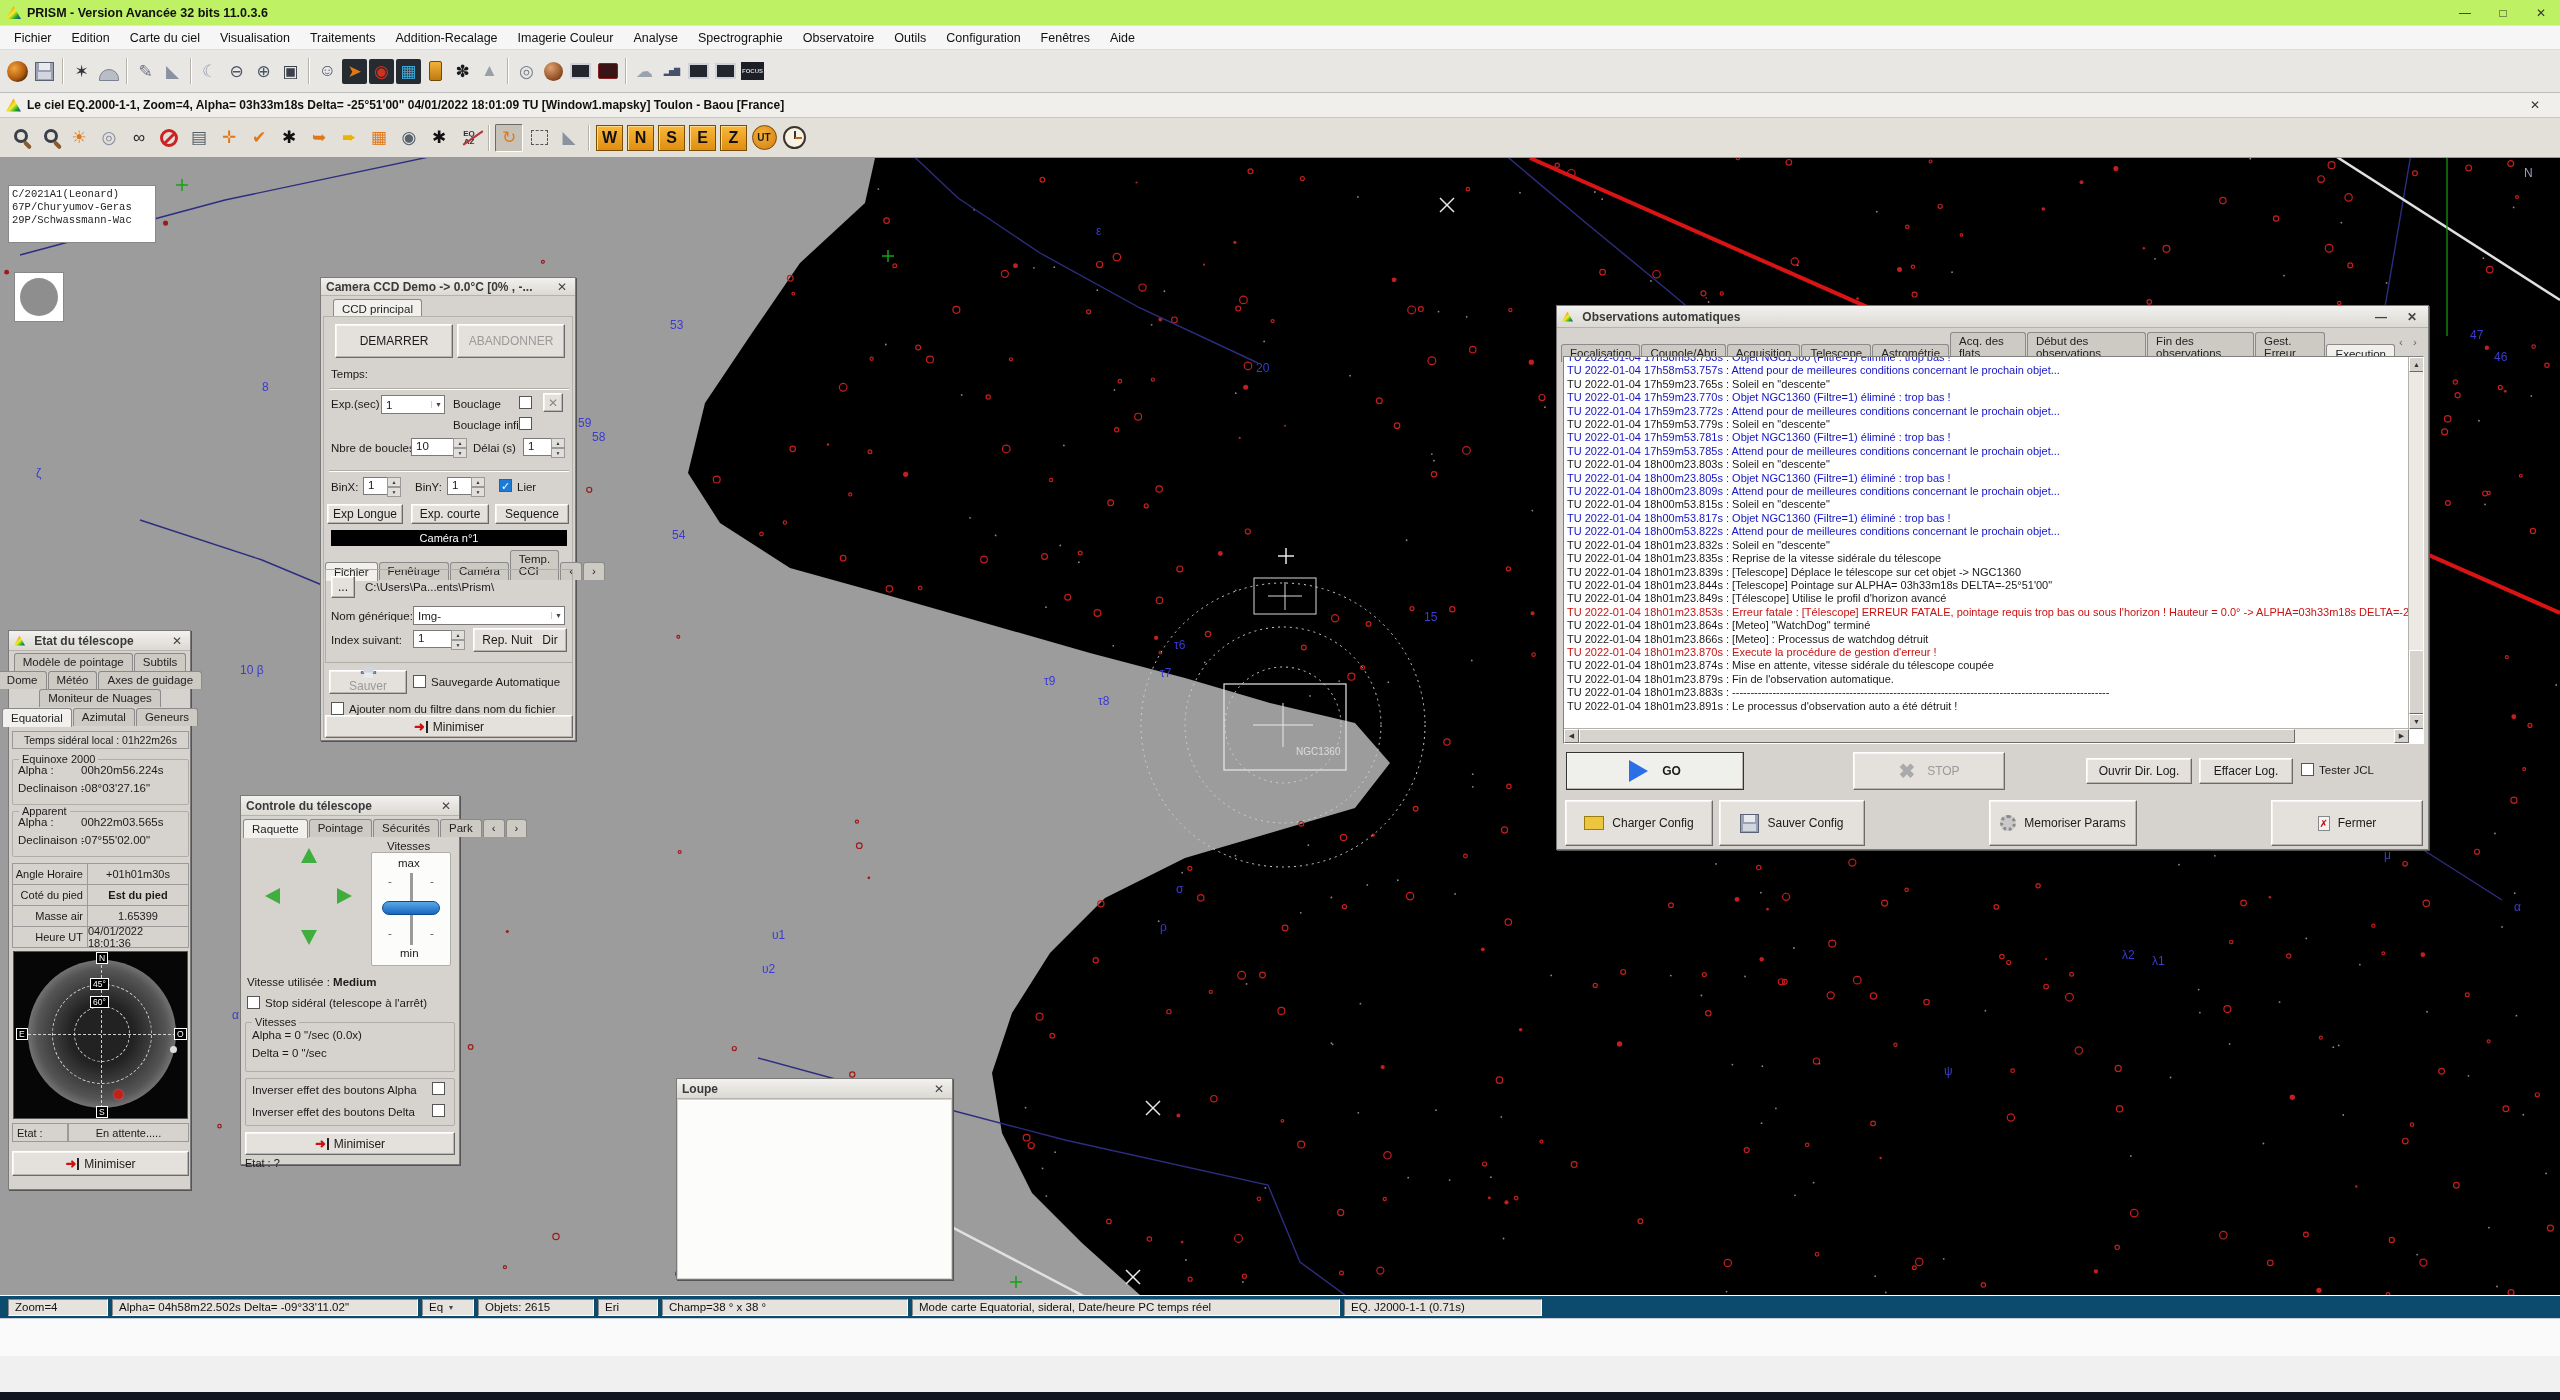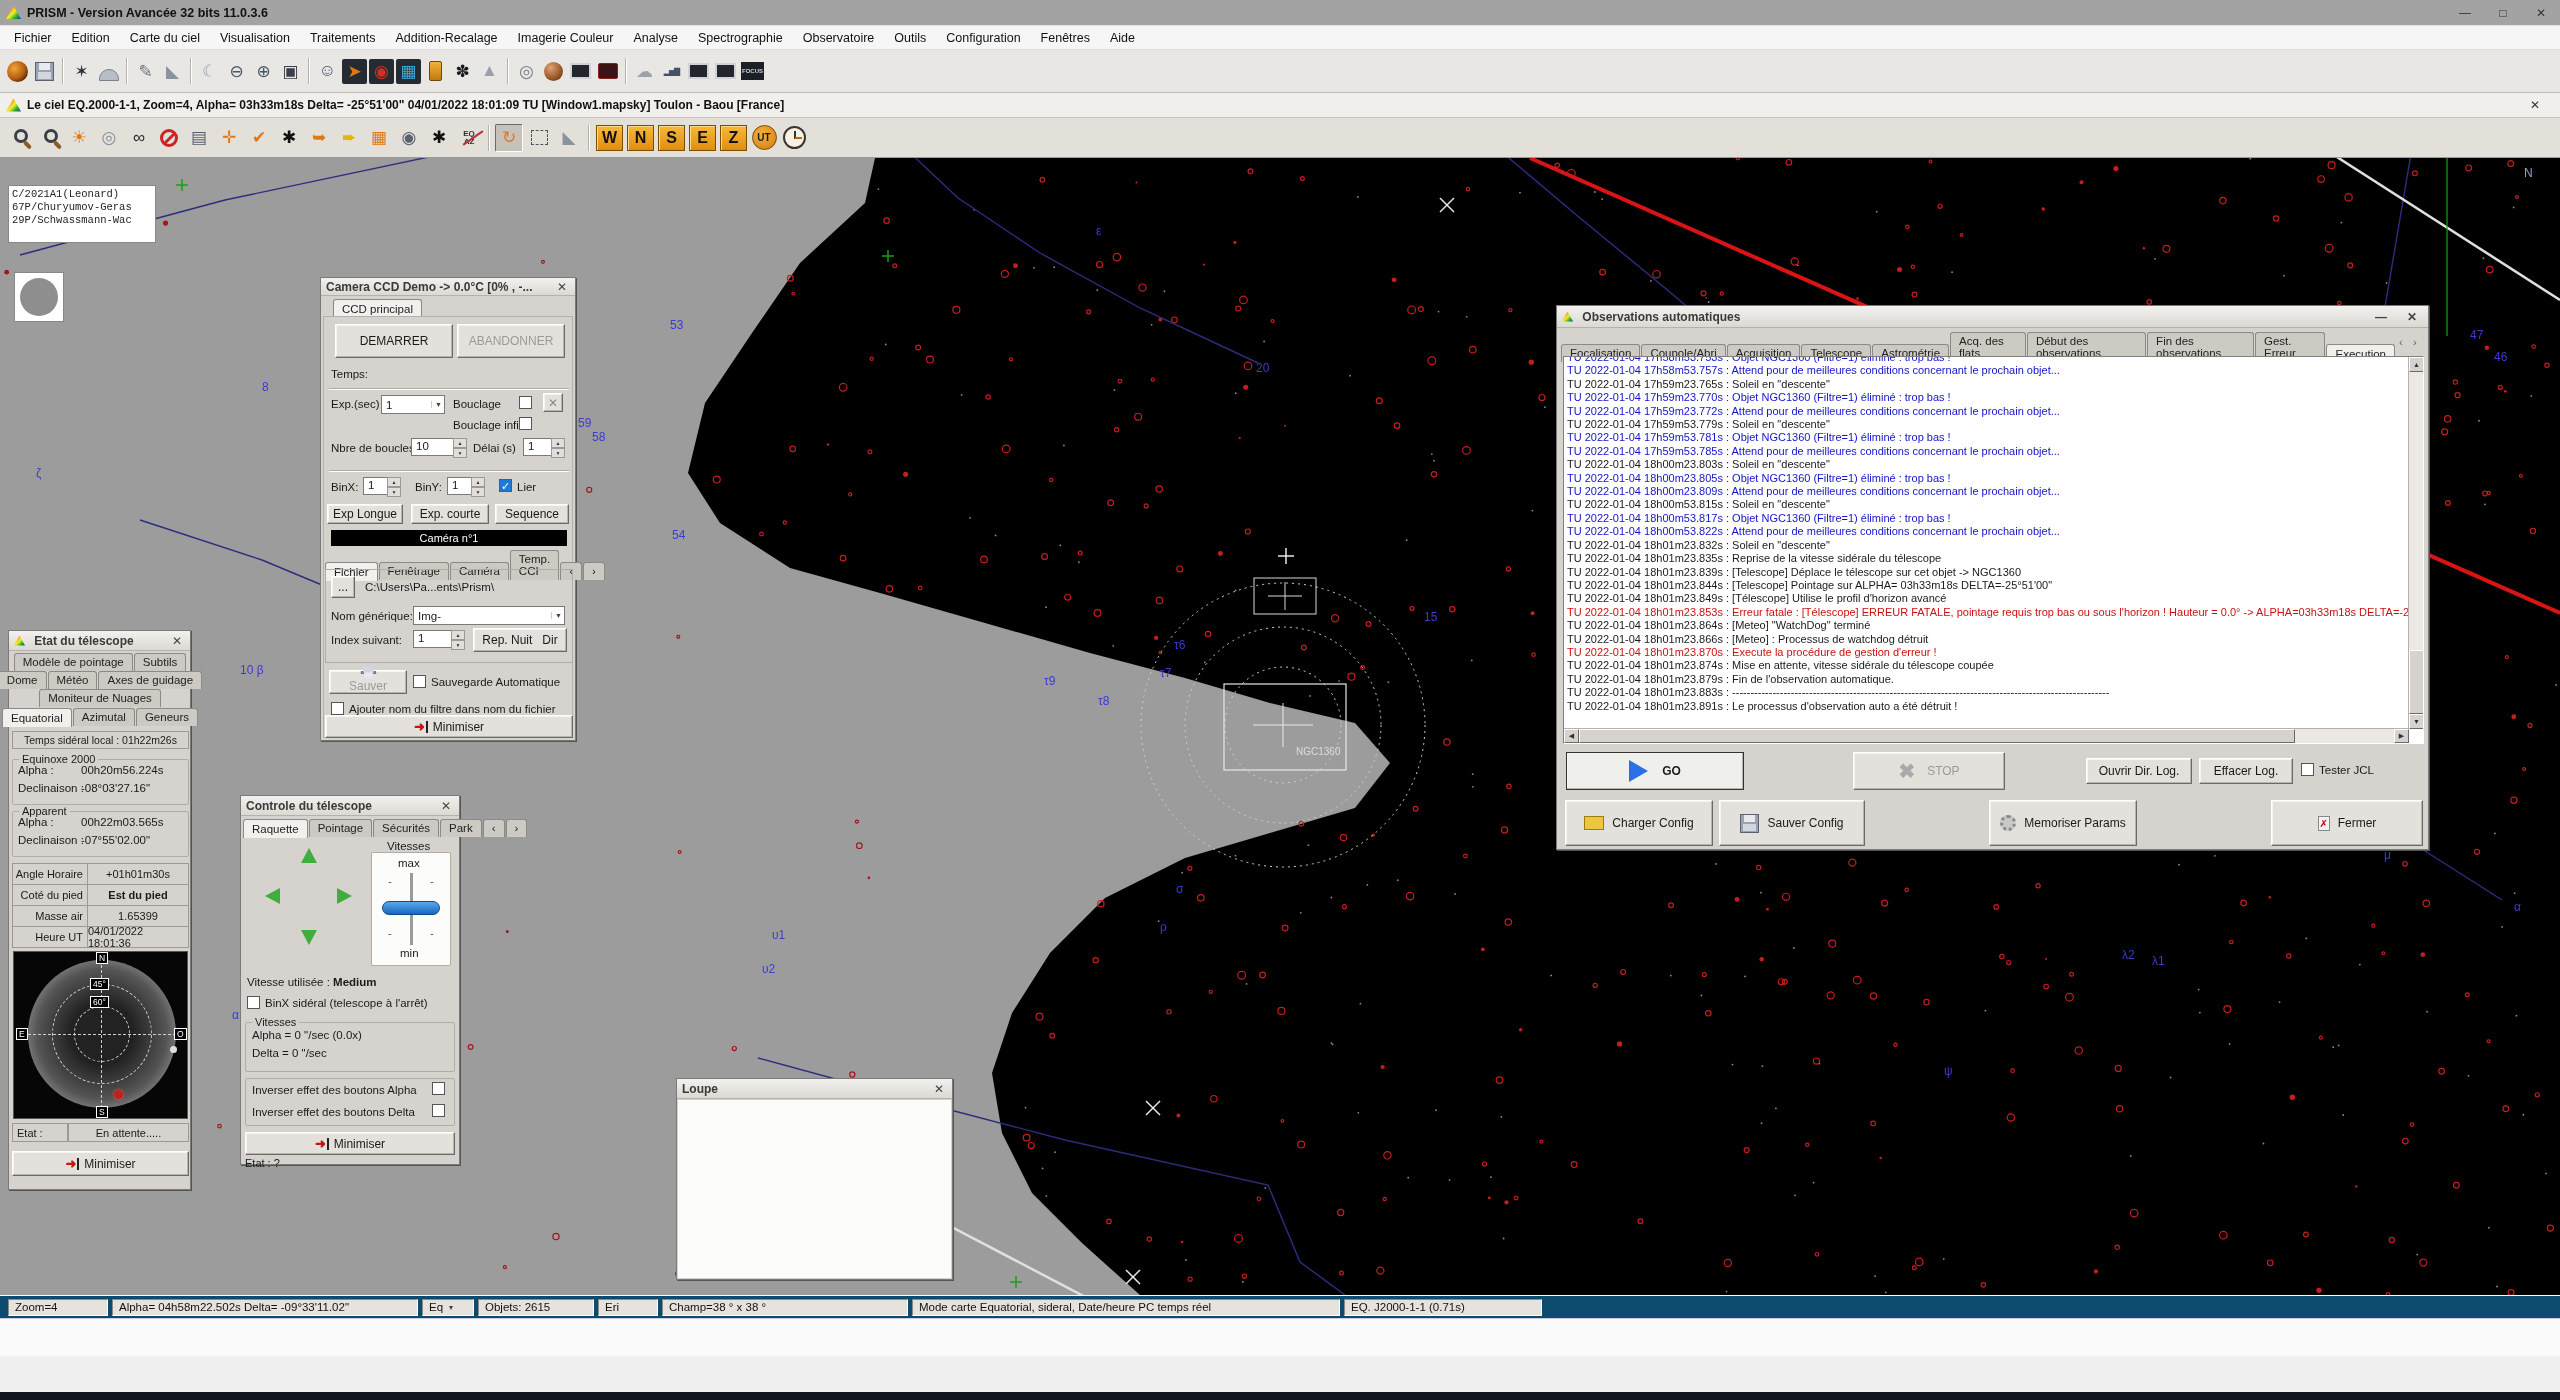--- a/index.html
+++ b/index.html
@@ -1,21 +1,21 @@
 <!DOCTYPE html>
 <html><head>
 <meta charset="utf-8">
 <style>
   * { margin:0; padding:0; box-sizing:border-box; }
   html,body { width:2560px; height:1400px; overflow:hidden; background:#f0f0f0;
               font-family:"Liberation Sans", sans-serif; font-size:12px; color:#1a1a1a; }
   #screen { position:relative; width:2560px; height:1400px; }
 
   
-  #titlebar { position:absolute; left:0; top:0; width:2560px; height:26px; background:#a3a3a3;
+  #titlebar { position:absolute; left:0; top:0; width:2560px; height:26px; background:#bef264;
               display:flex; align-items:center; padding-left:6px; border-bottom:1px solid #e2e2e2; }
   .prism-logo { width:15px; height:13px; margin-right:6px;
         background:linear-gradient(135deg,#e33,#f90,#ee3,#2a2,#23c);
         clip-path:polygon(50% 0,100% 100%,0 100%); display:inline-block; }
   .title-text { font-weight:bold; font-size:12.5px; color:#111; }
   #titlebar .wcs { margin-left:auto; display:flex; height:26px; }
   .wc { width:38px; height:26px; display:flex; align-items:center; justify-content:center;
         color:#333; font-size:12px; }
   #menubar { position:absolute; left:0; top:26px; width:2560px; height:24px; background:#f6f6f6;
              display:flex; align-items:center; padding-left:4px; border-bottom:1px solid #ddd; }
@@ -1132,21 +1132,21 @@
         <span class="lbl" style="left:58px;top:22px;color:#555;">-</span>
       <span class="lbl" style="left:16px;top:74px;color:#555;">-</span>
         <span class="lbl" style="left:58px;top:74px;color:#555;">-</span>
       <div style="position:absolute;left:10px;top:48px;width:58px;height:14px;border-radius:7px;background:linear-gradient(#5aa8e8,#1766c0);border:1px solid #0d4a90;"></div>
       <span class="lbl" style="left:28px;top:94px;">min</span>
     </div>
     <span class="lbl" style="left:6px;top:180px;">
       <span>Vitesse utilisée : </span><b>Medium</b>
     </span>
     <span class="cb" style="left:6px;top:200px;"></span>
-    <span class="lbl" style="left:24px;top:201px;">BinX sidéral (telescope à l'arrêt)</span>
+    <span class="lbl" style="left:24px;top:201px;">Stop sidéral (telescope à l'arrêt)</span>
     <div class="group" style="left:4px;top:226px;width:210px;height:50px;">
       <span class="gt">Vitesses</span>
       <span class="lbl" style="left:6px;top:6px;">Alpha = 0 "/sec (0.0x)</span>
       <span class="lbl" style="left:6px;top:24px;">Delta = 0 "/sec</span>
     </div>
     <div class="group" style="left:4px;top:282px;width:210px;height:48px;">
       <span class="lbl" style="left:6px;top:5px;">Inverser effet des boutons Alpha</span>
       <span class="cb" style="left:186px;top:3px;"></span>
       <span class="lbl" style="left:6px;top:27px;">Inverser effet des boutons  Delta</span>
       <span class="cb" style="left:186px;top:25px;"></span>

